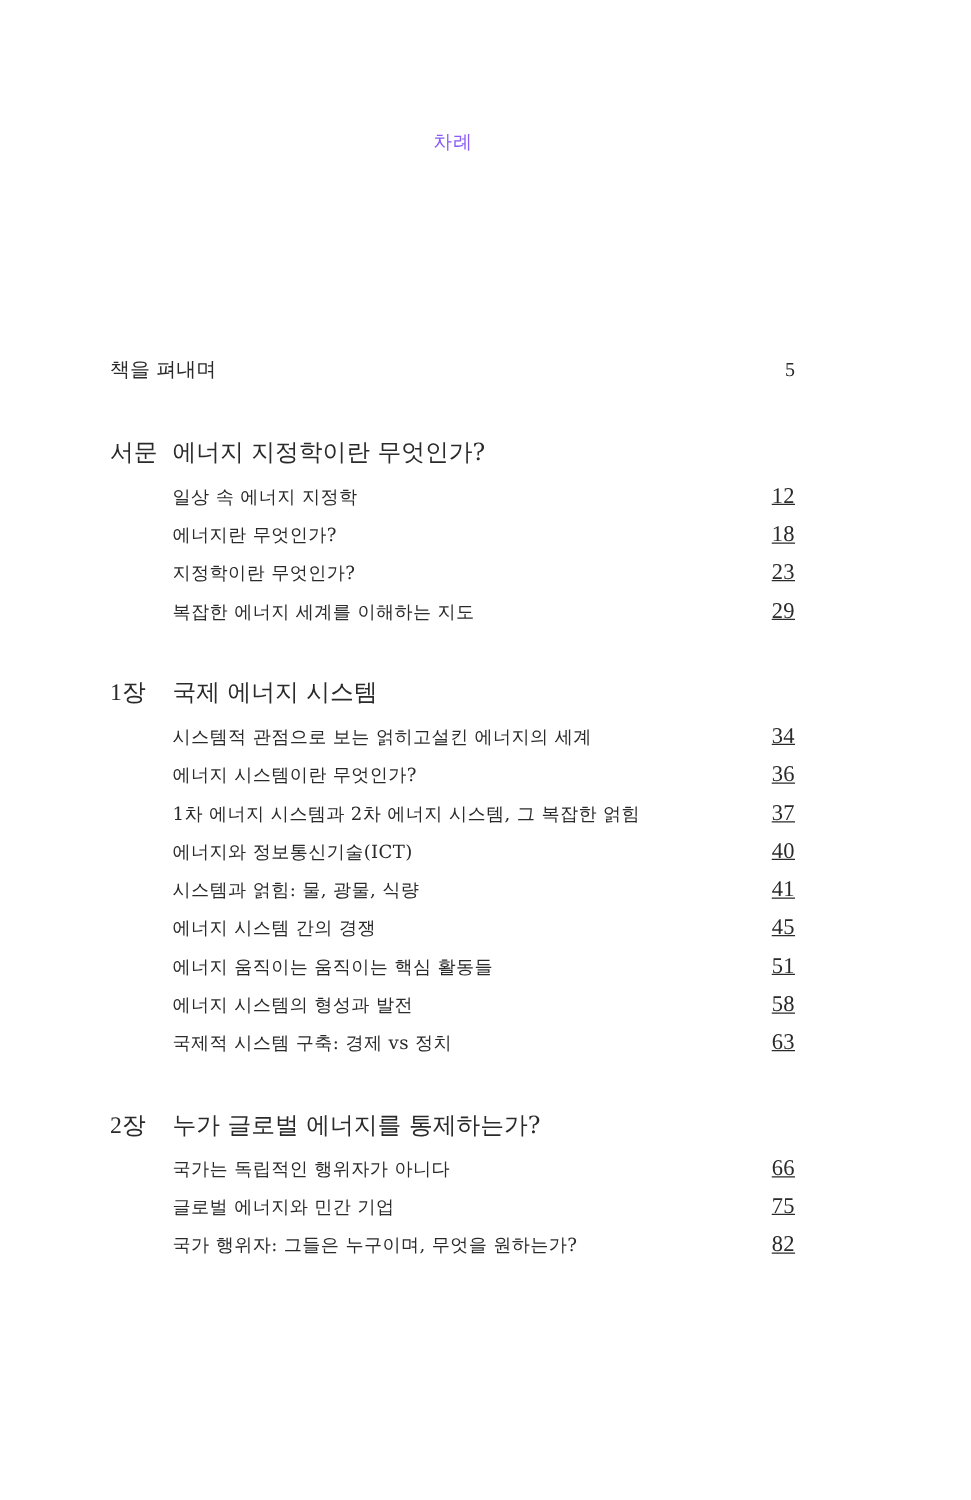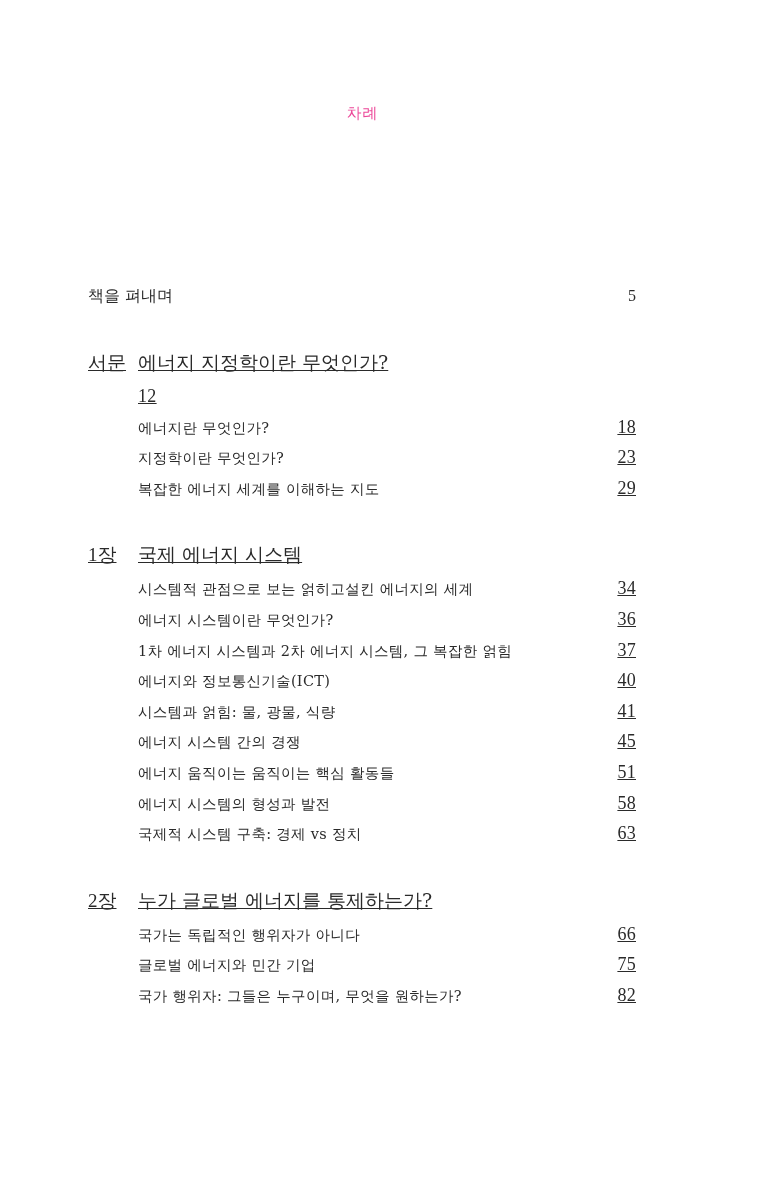--- a/index.html
+++ b/index.html
@@ -16,21 +16,21 @@
       color: #2a2a2a;
     }
     .page-title {
       position: absolute;
       top: 104px;
       left: 0;
       width: 725px;
       text-align: center;
       font-size: 15px;
       letter-spacing: 1px;
-      color: #ec4899;
+      color: #8b5cf6;
     }
     .toc {
       position: absolute;
       top: 244px;
       left: 88px;
       width: 548px;
     }
     .entry {
       display: flex;
       justify-content: space-between;
@@ -50,21 +50,20 @@
     .chapter {
       margin-bottom: 32px;
     }
     .chapter-head {
       display: flex;
       align-items: baseline;
       height: 38px;
       font-size: 19px;
       line-height: 38px;
       margin-bottom: 0;
-      text-decoration: underline;
     }
     .chapter-head .label {
       display: inline-block;
       width: 50px;
       font-family: "Liberation Serif", "DejaVu Serif", serif;
     }
     .section {
       height: 30.6px;
       line-height: 30.6px;
       font-size: 14.5px;
@@ -87,20 +86,21 @@
     <span>책을 펴내며</span>
     <span class="num">5</span>
   </div>
 
   <div class="chapter">
     <div class="chapter-head">
       <span class="label">서문</span>
       <span>에너지 지정학이란 무엇인가?</span>
     </div>
     <div class="entry section">
+      <span>일상 속 에너지 지정학</span>
       <span class="num">12</span>
     </div>
     <div class="entry section">
       <span>에너지란 무엇인가?</span>
       <span class="num">18</span>
     </div>
     <div class="entry section">
       <span>지정학이란 무엇인가?</span>
       <span class="num">23</span>
     </div>

